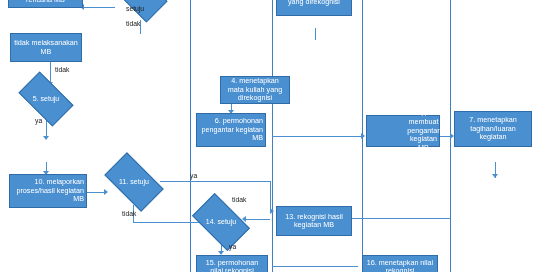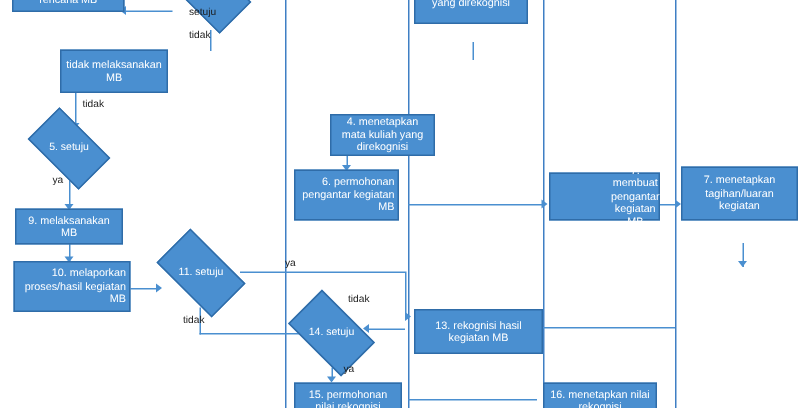--- a/index.html
+++ b/index.html
@@ -109,48 +109,47 @@
 
   <div class="conn h" style="left:345px;top:218px;width:105px;"></div>
   <div class="arrow left" style="left:342px;top:215px;"></div>
 
   <div class="conn h" style="left:272px;top:266px;width:86px;"></div>
 
   <div class="conn v" style="left:315px;top:28px;height:12px;"></div>
 
   <div class="box" style="left:8px;top:-8px;width:75px;height:16px;">rencana MB</div>
 
-  <div class="box" style="left:10px;top:33px;width:72px;height:29px;margin-left:30px;">tidak melaksanakan MB</div>
+  <div class="box" style="left:10px;top:33px;width:72px;height:29px;">tidak melaksanakan MB</div>
 
   <div class="box" style="left:276px;top:-12px;width:76px;height:28px;">yang direkognisi</div>
 
   <div class="box" style="left:196px;top:76px;width:70px;height:28px;margin-left:24px;">4. menetapkan mata kuliah yang direkognisi</div>
 
   <div class="diamond-wrap" style="left:22px;top:84px;width:48px;height:30px;">
     <div class="dshape"></div>
     <div class="dtext">5. setuju</div>
   </div>
 
   <div class="box" style="left:196px;top:113px;width:70px;height:34px;text-align:right;">6. permohonan pengantar kegiatan MB</div>
 
   <div class="box" style="left:366px;top:115px;width:74px;height:32px;padding-left:43px;">7. membuat pengantar kegiatan MB</div>
 
   <div class="box" style="left:454px;top:111px;width:78px;height:36px;">7. menetapkan tagihan/luaran kegiatan</div>
 
-  <div class="box" style="left:10px;top:139px;width:72px;height:24px;">9. melaksanakan MB</div>
 
   <div class="box" style="left:9px;top:174px;width:78px;height:34px;text-align:right;">10. melaporkan proses/hasil kegiatan  MB</div>
 
   <div class="diamond-wrap" style="left:108px;top:166px;width:52px;height:32px;">
     <div class="dshape"></div>
     <div class="dtext">11. setuju</div>
   </div>
 
 
-  <div class="box" style="left:276px;top:206px;width:86px;height:30px;">13. rekognisi hasil kegiatan MB</div>
+  <div class="box" style="left:276px;top:206px;width:76px;height:30px;">13. rekognisi hasil kegiatan MB</div>
 
   <div class="diamond-wrap" style="left:196px;top:206px;width:50px;height:32px;">
     <div class="dshape"></div>
     <div class="dtext">14. setuju</div>
   </div>
 
   <div class="box" style="left:196px;top:255px;width:72px;height:24px;">15. permohonan nilai rekognisi</div>
 
   <div class="box" style="left:362px;top:255px;width:76px;height:24px;">16. menetapkan nilai rekognisi</div>
 

